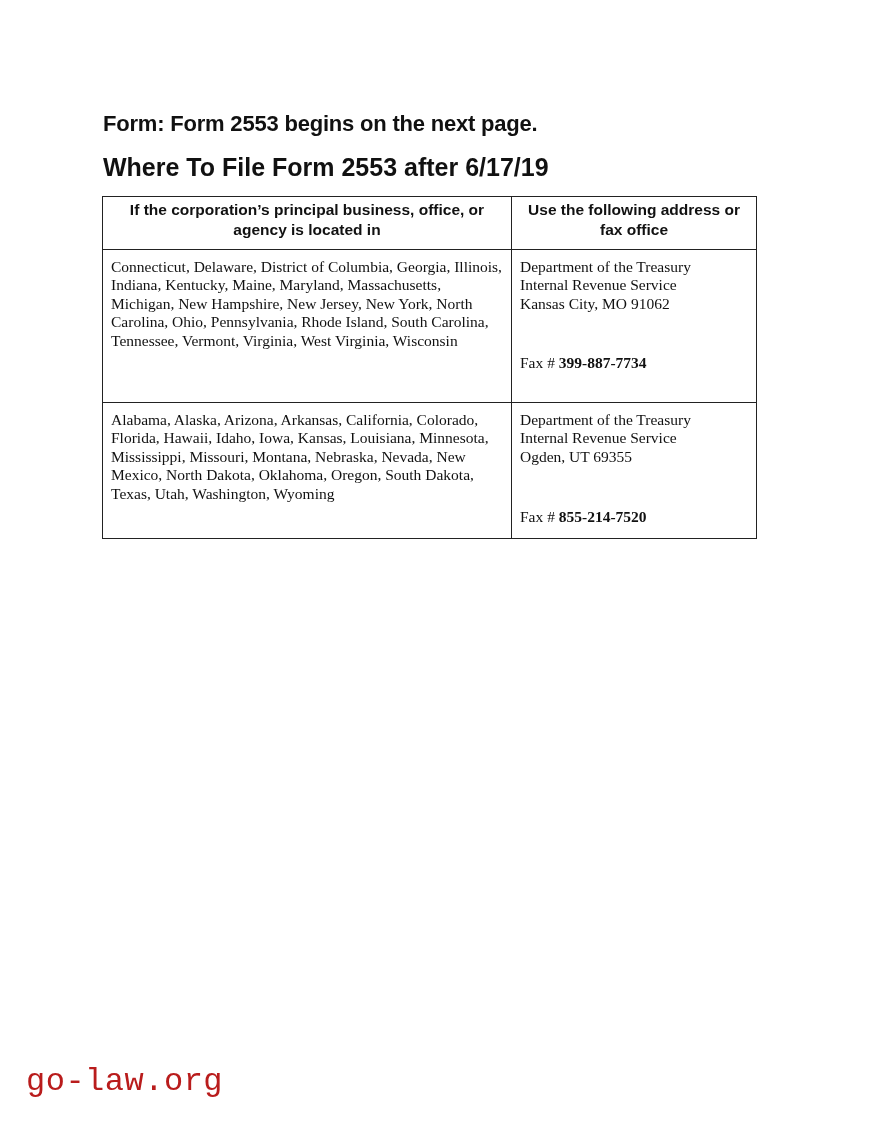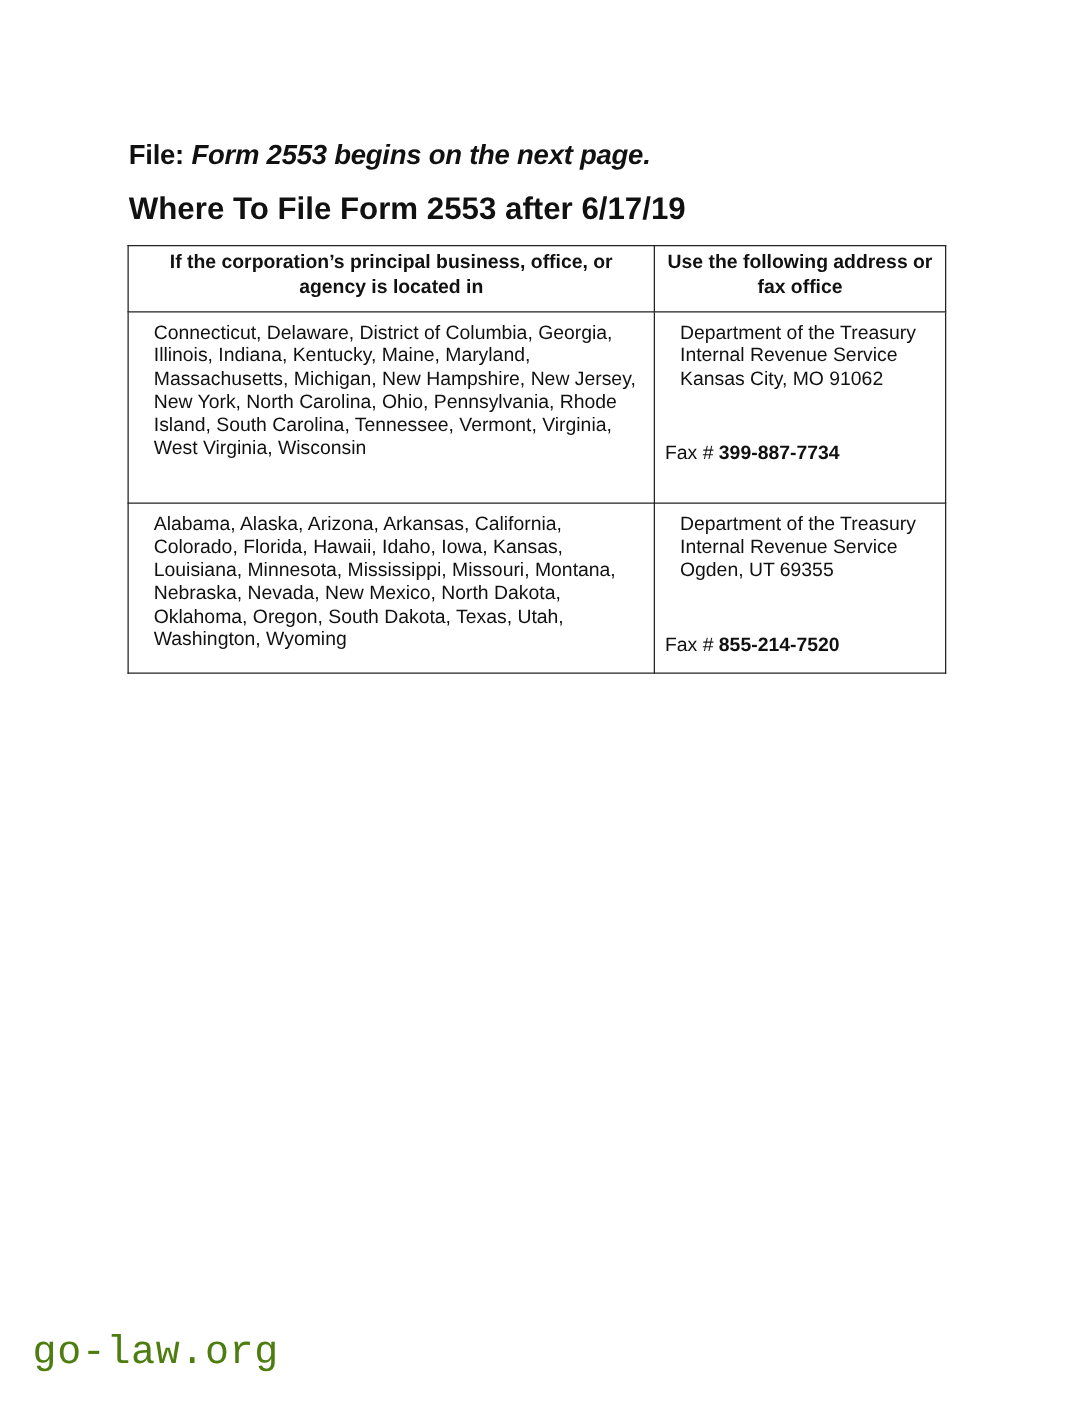--- a/index.html
+++ b/index.html
@@ -1,37 +1,37 @@
 <!DOCTYPE html>
 <html><head>
   <meta charset="utf-8">
   <style>
     html, body { margin:0; padding:0; background:#ffffff; }
     body { width:869px; height:1124px; position:relative; overflow:hidden; color:#111; font-family:"Liberation Sans", sans-serif; }
     .note { position:absolute; left:103px; top:111px; font-size:22px; font-weight:bold; letter-spacing:-0.2px; white-space:nowrap; }
-    .note .it { font-style:italic; }
+    .note .it { }
     .subtitle { position:absolute; left:103px; top:153px; font-size:25px; font-weight:bold; white-space:nowrap; }
     table.addr { position:absolute; left:102px; top:196px; width:655px; border-collapse:collapse; }
     table.addr th, table.addr td { border:1px solid #222; vertical-align:top; }
     table.addr th { font-size:15.5px; font-weight:bold; text-align:center; line-height:20px; padding:3px 8px 9px 8px; height:38px; }
-    table.addr td { font-size:15.5px; line-height:18.4px; padding:8px 8px 6px 20px; }
+    table.addr td { font-size:15.5px; line-height:18.4px; padding:8px 8px 6px 8px;font-family:Liberation Serif, serif; }
     .c1 { width:392px; }
     .r1 td { height:138px; }
     .r2 td { height:121px; }
     .addrcell { position:relative; }
     .fax { position:absolute; left:8px; bottom:30px; }
     .r2 .fax { bottom:12px; }
     .fax b { font-weight:bold; }
-    .watermark { position:absolute; left:26px; top:1063px; font-family:"Liberation Mono", monospace; font-size:32px; color:#4d7c0f; letter-spacing:0.5px; }
+    .watermark { position:absolute; left:26px; top:1063px; font-family:"Liberation Mono", monospace; font-size:32px; color:#b91c1c; letter-spacing:0.5px; }
   </style>
 </head>
 <body>
 
 <div class="note">
-  <span>File:</span>
+  <span>Form:</span>
   <span class="it">Form 2553 begins on the next page.</span>
 </div>
 
 <div class="subtitle">Where To File Form 2553 after 6/17/19</div>
 
 <table class="addr">
   <thead>
     <tr>
       <th class="c1">If the corporation’s principal business, office, or agency is located in</th>
       <th>Use the following address or fax office</th>

